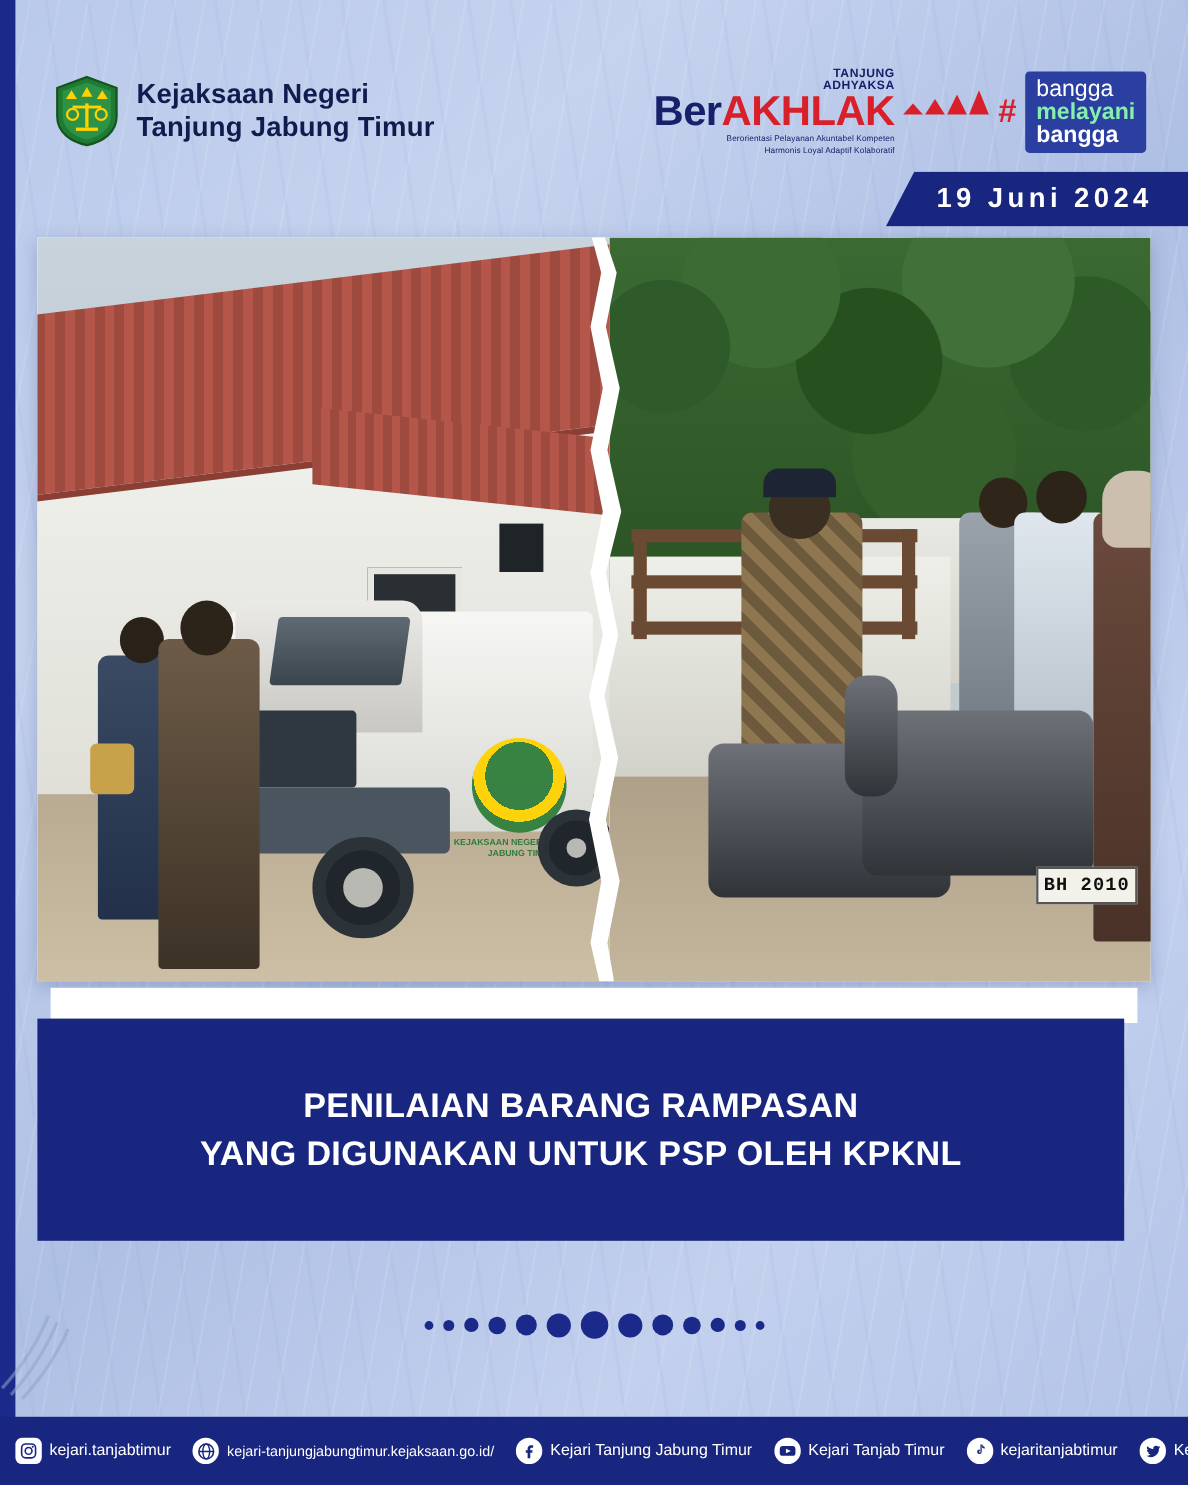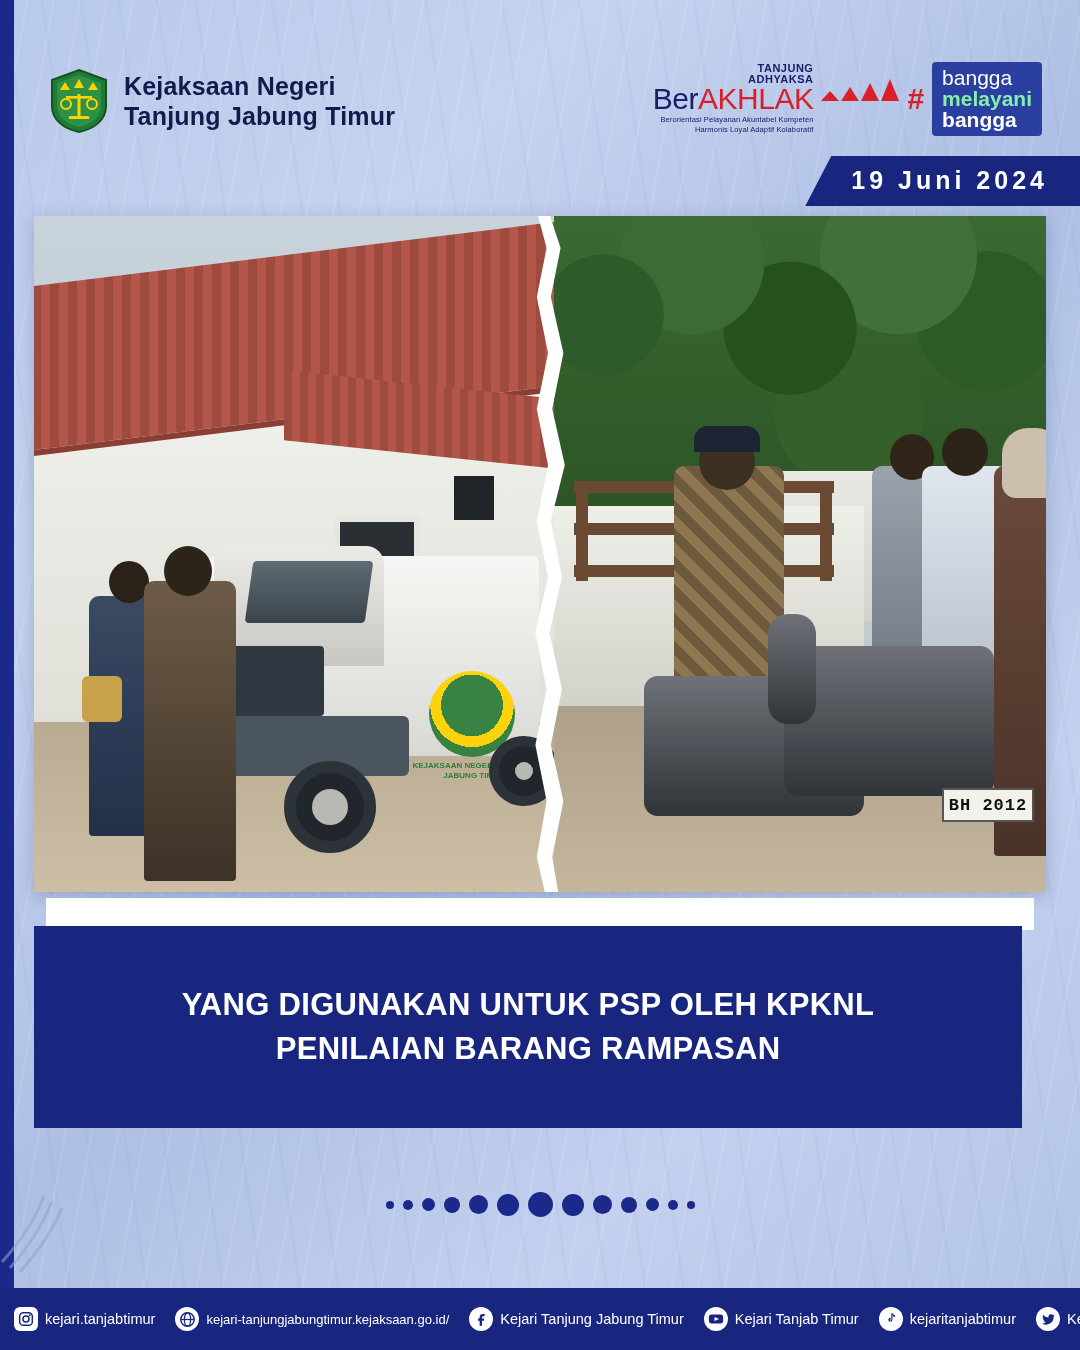--- a/index.html
+++ b/index.html
@@ -46,21 +46,21 @@
   .berakhlak {
     position: absolute; right: 38px; top: 62px;
     display: flex; align-items: center; gap: 6px;
   }
   .ba-left { text-align: right; color: #17206b; }
   .ba-trapsila {
     font-size: 11px; font-weight: bold; letter-spacing: 0.5px; line-height: 1.0;
     color: #17206b;
   }
   .ba-main {
-    font-size: 30px; font-weight: normal; line-height: 0.95; color: #17206b;
+    font-size: 38px; font-weight: bold; line-height: 0.95; color: #17206b;
     letter-spacing: -0.5px;
   }
   .ba-main .red { color: #d8202a; }
   .ba-sub {
     font-size: 7.5px; color: #17206b; line-height: 1.15; letter-spacing: 0.1px;
     margin-top: 2px;
   }
   .chevrons { display: flex; align-items: flex-end; gap: 2px; margin: 0 2px 18px 2px; }
   .chev {
     width: 0; height: 0; border-left: 9px solid transparent; border-right: 9px solid transparent;
@@ -364,30 +364,30 @@
         <div class="person" style="left:318px; top:250px; width:78px; height:250px; background:linear-gradient(#9aa3ac,#6a737c);"></div>
         <div class="p-head" style="left:336px; top:218px; width:44px; height:46px; background:#2f2619;"></div>
         <div class="person" style="left:368px; top:250px; width:86px; height:270px; background:linear-gradient(#dfe6ee,#aeb8c2);"></div>
         <div class="p-head" style="left:388px; top:212px; width:46px; height:48px; background:#2c2418;"></div>
         <div class="person" style="left:440px; top:250px; width:80px; height:390px; background:linear-gradient(#6a4a3c,#4a3228);"></div>
         <div class="p-head" style="left:448px; top:212px; width:60px; height:70px; background:#cdbfae; border-radius:26px 26px 14px 14px;"></div>
 
         <div class="moto" style="left:90px; top:460px; width:220px; height:140px;"></div>
         <div class="moto" style="left:230px; top:430px; width:210px; height:150px;"></div>
         <div class="moto" style="left:214px; top:398px; width:48px; height:110px; border-radius:20px;"></div>
-        <div class="plate">BH 2012</div>
+        <div class="plate">BH 2010</div>
       </div>
     </div>
     <div class="tear"></div>
   </div>
 
   <div class="caption-white"></div>
   <div class="caption">
+    <div class="line">PENILAIAN BARANG RAMPASAN</div>
     <div class="line">YANG DIGUNAKAN UNTUK PSP OLEH KPKNL</div>
-    <div class="line">PENILAIAN BARANG RAMPASAN</div>
   </div>
 
   <div class="dots">
     <span style="width:8px;height:8px;"></span>
     <span style="width:10px;height:10px;"></span>
     <span style="width:13px;height:13px;"></span>
     <span style="width:16px;height:16px;"></span>
     <span style="width:19px;height:19px;"></span>
     <span style="width:22px;height:22px;"></span>
     <span style="width:25px;height:25px;"></span>

